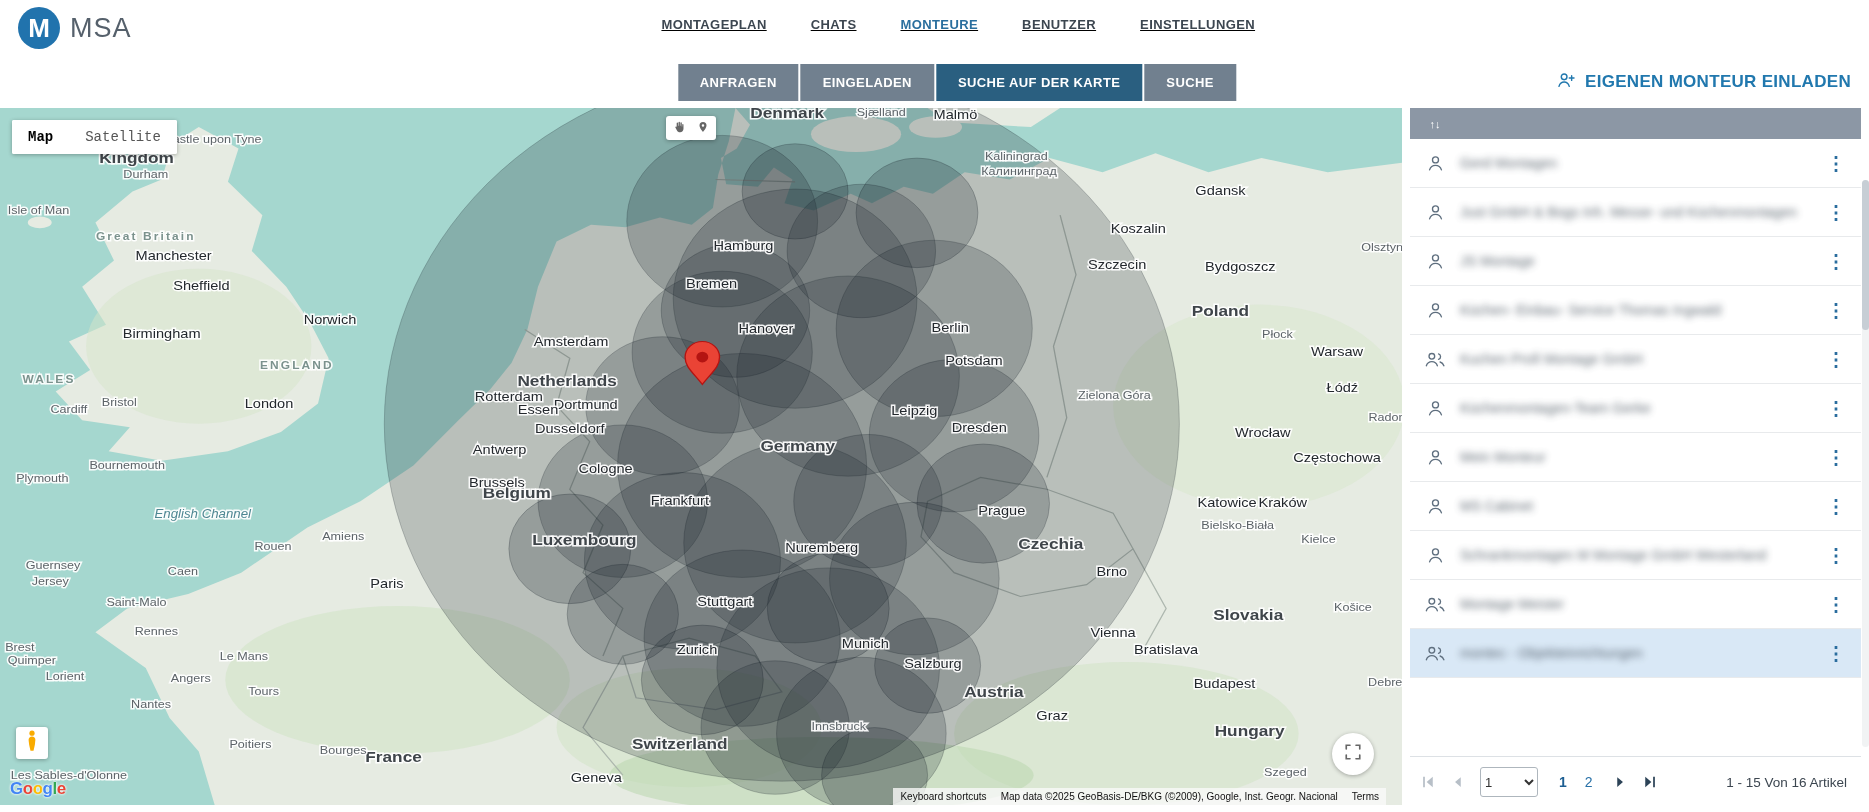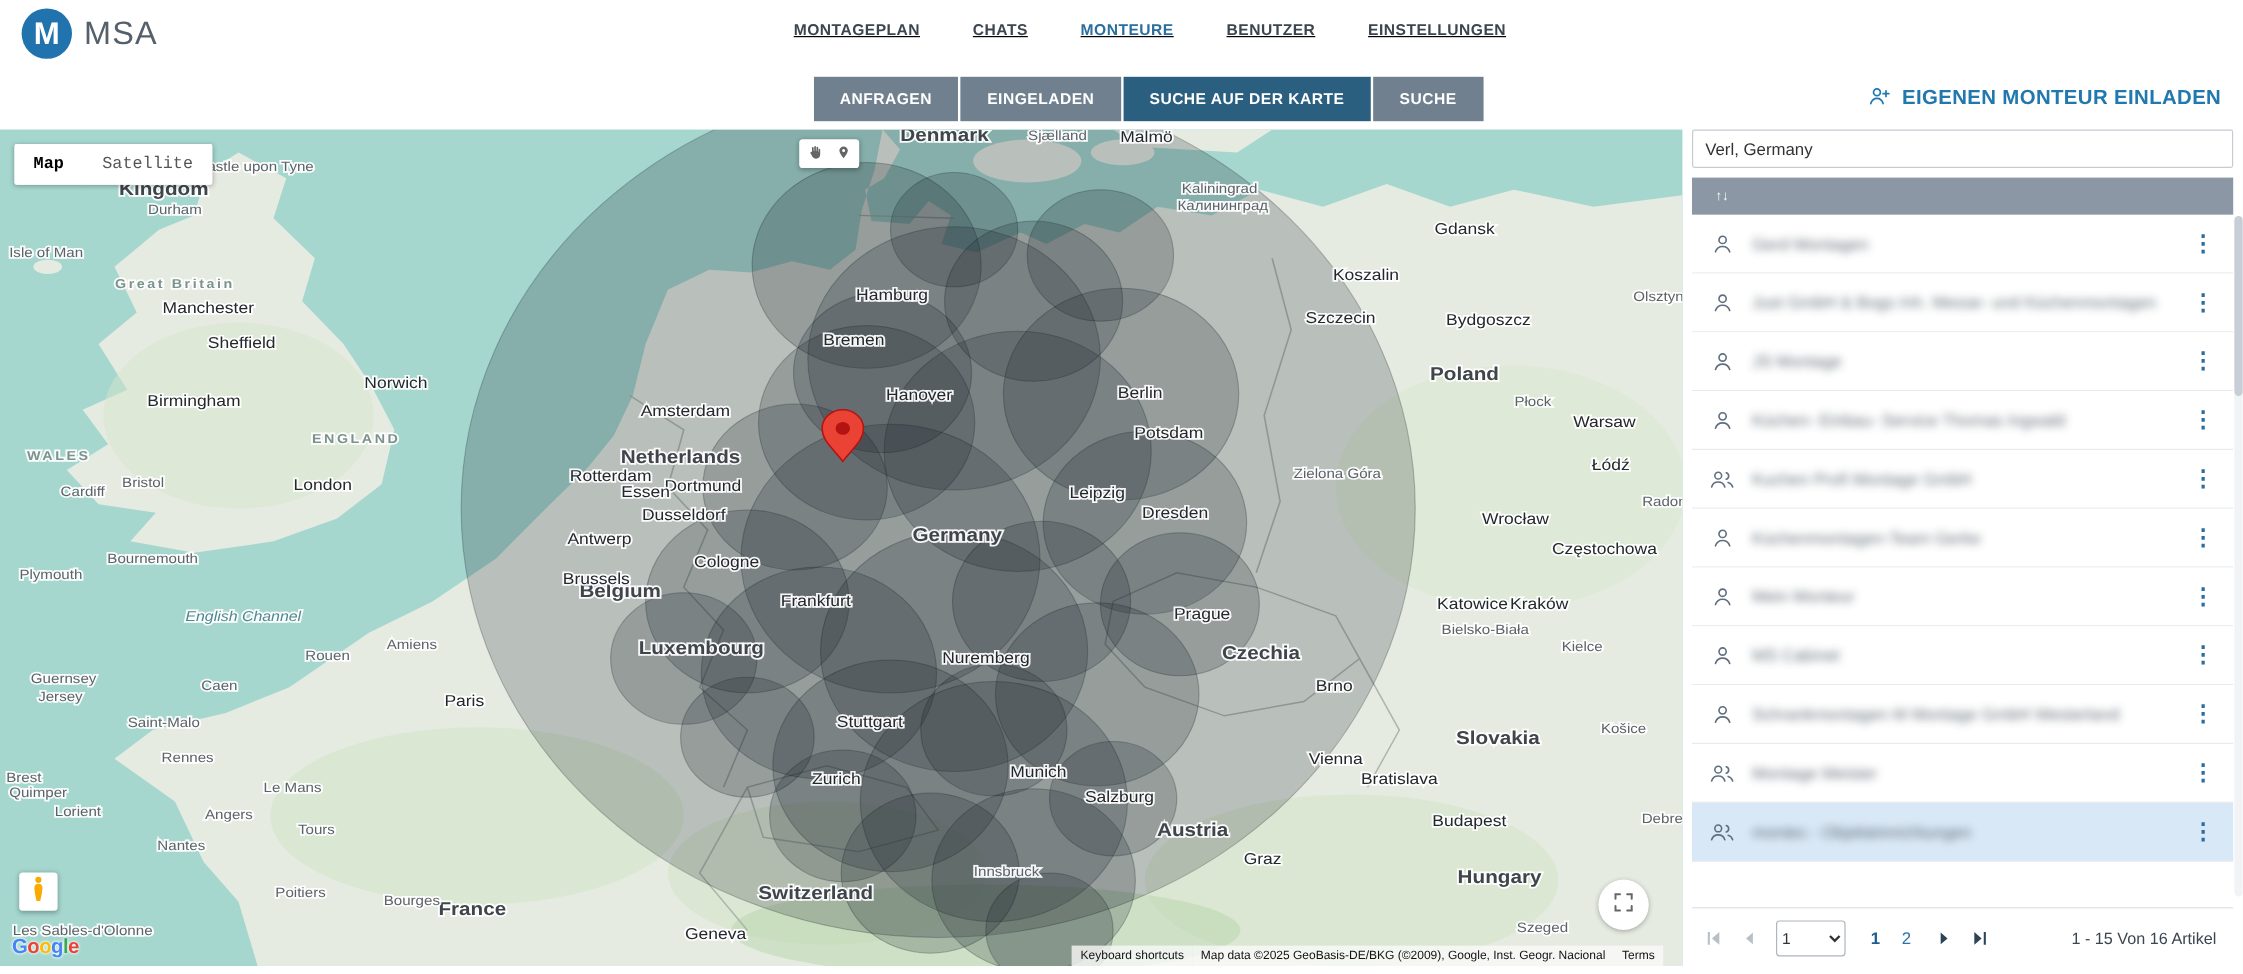--- a/index.html
+++ b/index.html
@@ -345,21 +345,20 @@
     <div class="google-logo" id="google-logo"><span style="color: rgb(66, 133, 244);">G</span><span style="color: rgb(234, 67, 53);">o</span><span style="color: rgb(251, 188, 5);">o</span><span style="color: rgb(66, 133, 244);">g</span><span style="color: rgb(52, 168, 83);">l</span><span style="color: rgb(234, 67, 53);">e</span></div>
 
     <div class="map-attr">
       <span class="linkish">Keyboard shortcuts</span>
       <span>Map data ©2025 GeoBasis-DE/BKG (©2009), Google, Inst. Geogr. Nacional</span>
       <span class="linkish">Terms</span>
     </div>
   </div>
 
   <aside class="panel">
-    <input class="search" type="text" value="Verl, Germany" style="">
 
     <div class="thead">
       <span class="th-sort">↑↓</span>
       <span class="th-actions"></span>
     </div>
 
     <div class="rows" id="rows">
         <div class="row">
           <span class="row-icon">
             <svg width="19" height="19" viewBox="0 0 24 24" fill="none" stroke="#5f6f7f" stroke-width="1.7" stroke-linecap="round">

